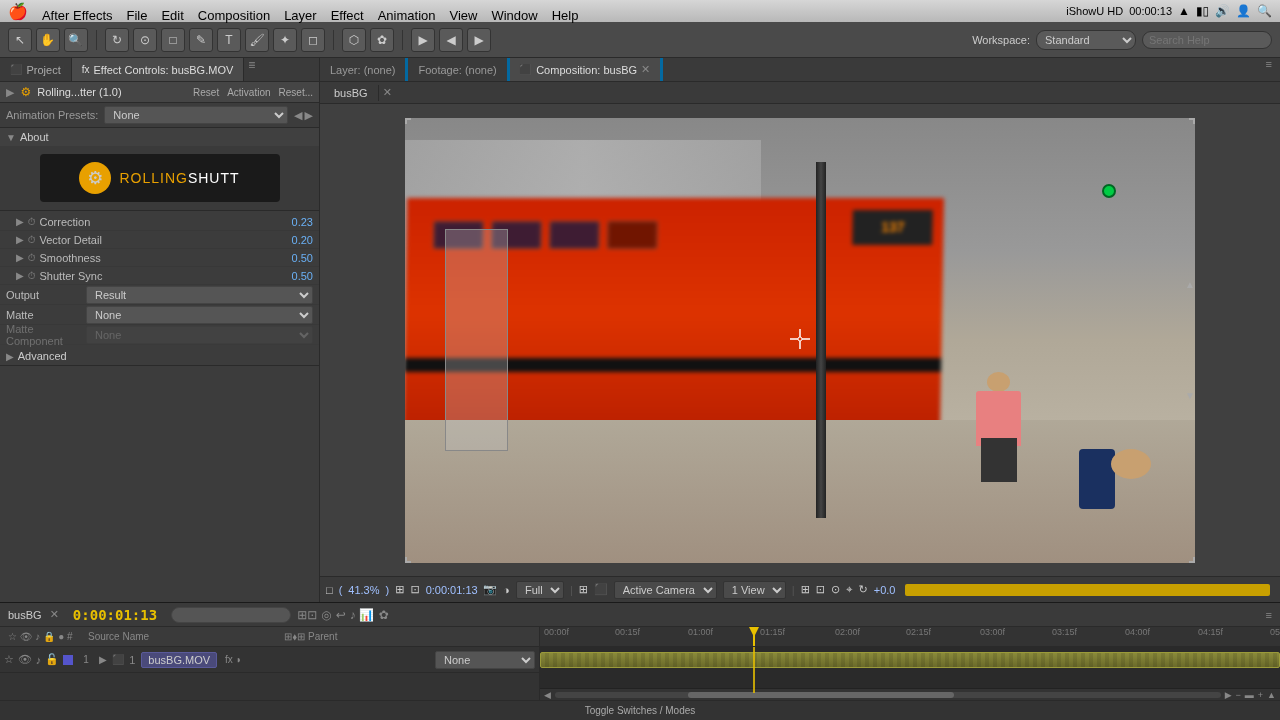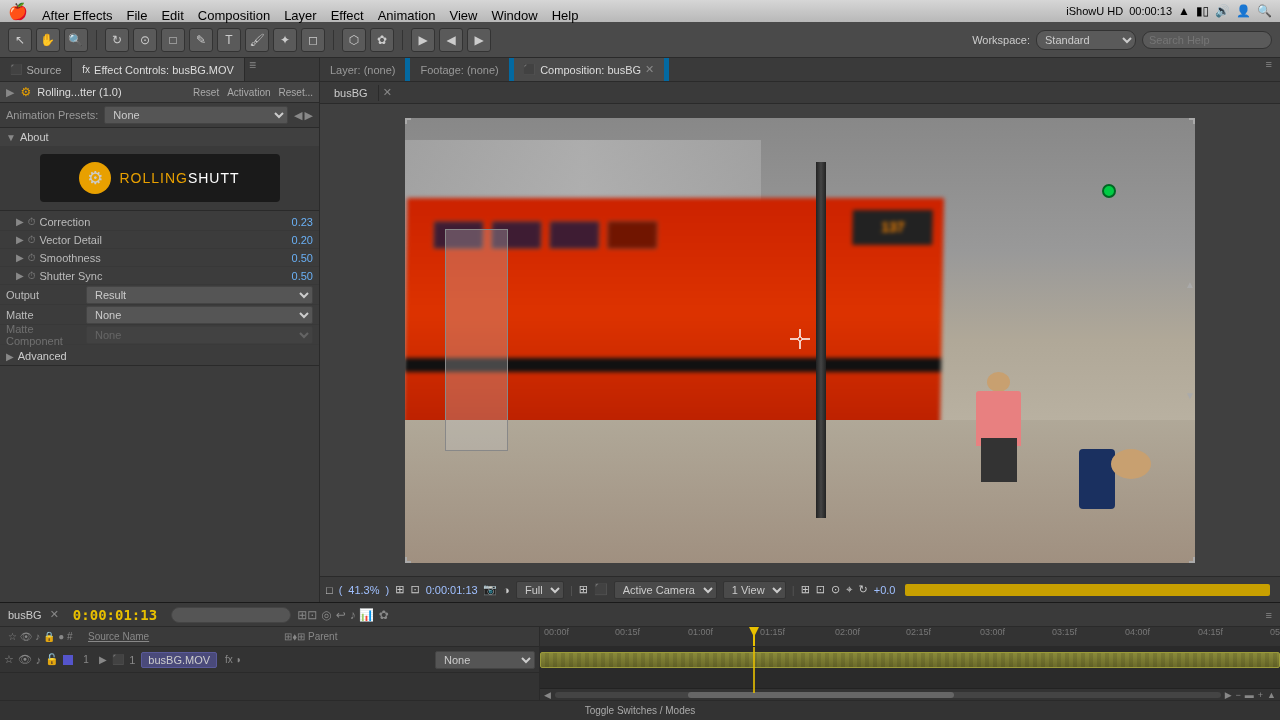--- a/index.html
+++ b/index.html
@@ -267,21 +267,21 @@
       background: #3a3a3a;
       border-bottom: 1px solid #2a2a2a;
       height: 24px;
     }
     .comp-panel-tab {
       display: flex;
       align-items: center;
       padding: 0 10px;
       font-size: 11px;
       color: #999;
-      border-right: 5px solid #0369a1;
+      border-right: 3px solid #0369a1;
       cursor: pointer;
     }
     .comp-panel-tab.active-tab {
       background: #4a4a4a;
       color: #ddd;
     }
 
     #comp-label-tab {
       background: #3a3a3a;
       padding: 2px 10px;
@@ -377,21 +377,21 @@
       display: flex;
       align-items: center;
       background: #3a3a3a;
       border-bottom: 1px solid #2a2a2a;
       height: 20px;
       padding: 0 4px;
       font-size: 10px;
       color: #888;
     }
     .tl-col { padding: 0 4px; }
-    .tl-col-source { width: 200px; text-decoration: underline; }
+    .tl-col-source { width: 200px; }
     .tl-col-parent { flex: 1; }
 
     #timeline-track-area {
       display: flex;
       flex: 1;
     }
     #timeline-left {
       width: 540px;
       background: #333;
       border-right: 1px solid #2a2a2a;
@@ -553,21 +553,21 @@
 </div>
 
 <div id="main-layout">
   <div id="top-area">
 
     <div id="left-panel">
 
       <div id="panel-tabs">
         <div class="panel-tab">
           <span class="panel-tab-icon">⬛</span>
-          <span>Source</span>
+          <span>Project</span>
         </div>
         <div class="panel-tab active">
           <span class="panel-tab-icon">fx</span>
           <span>Effect Controls: busBG.MOV</span>
         </div>
         <span class="panel-options-btn">≡</span>
       </div>
 
 
       <div id="effect-row">

